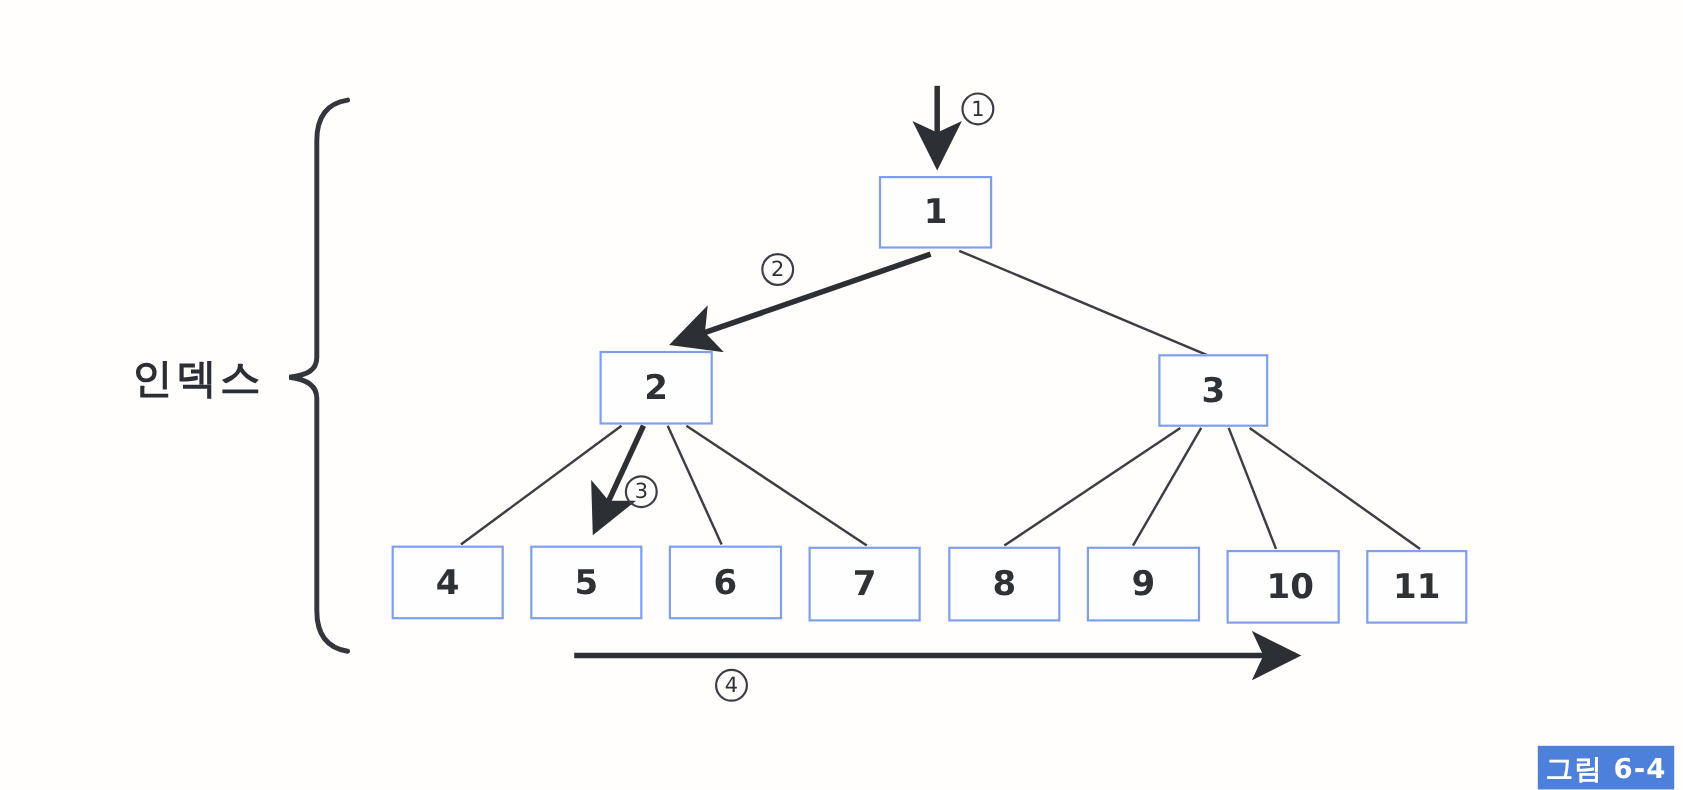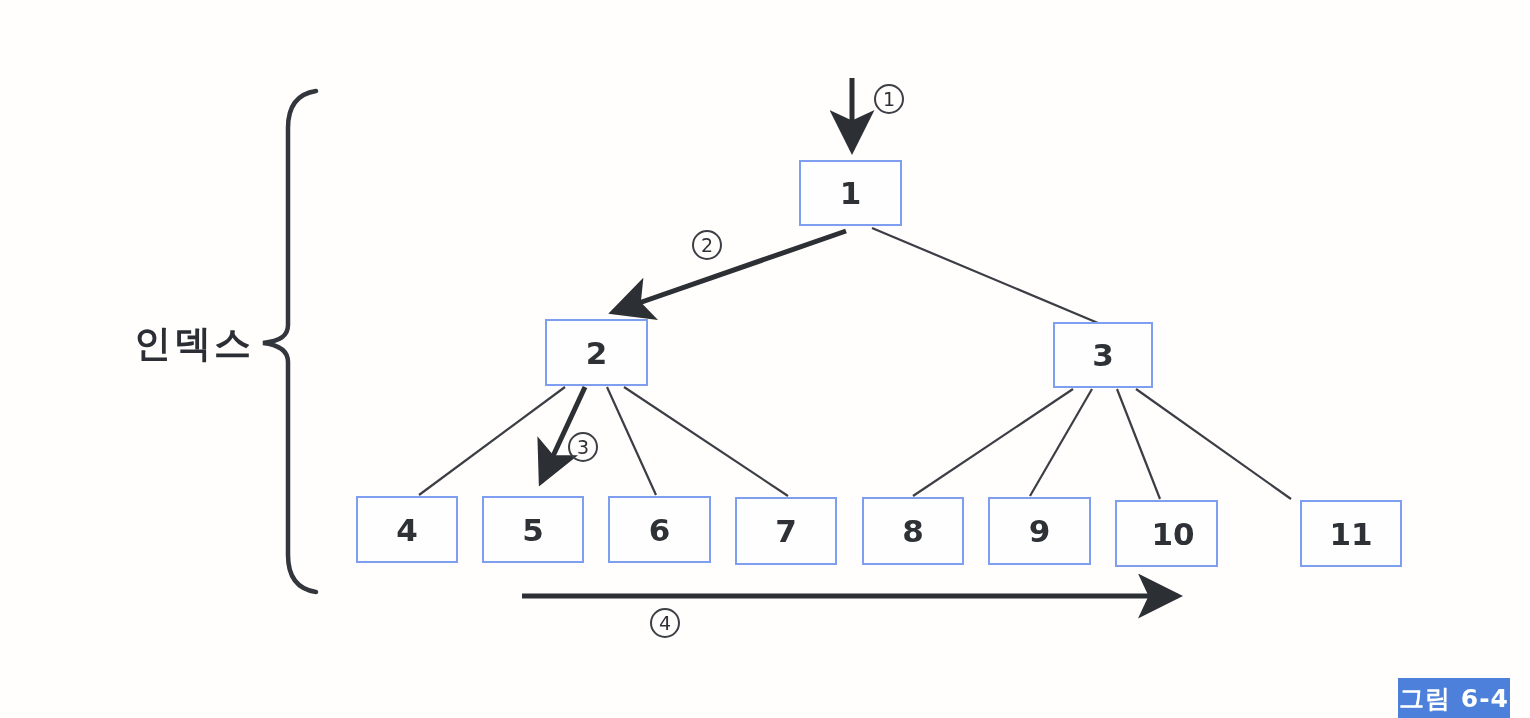--- a/index.html
+++ b/index.html
@@ -25,25 +25,25 @@
     box-sizing:border-box;
   }
   .step{
     position:absolute;width:30px;height:30px;
     border:2px solid #3c3f45;border-radius:50%;
     display:flex;align-items:center;justify-content:center;
     font-size:19px;color:#2e3136;background:transparent;
     box-sizing:border-box;
   }
   .index-label{
-    position:absolute;left:134px;top:319px;
+    position:absolute;left:120px;top:319px;
     font-size:37px;font-weight:bold;color:#2b2e34;letter-spacing:3px;
   }
   .figure-badge{
-    position:absolute;left:1398px;top:678px;width:112px;height:40px;
+    position:absolute;left:1398px;top:678px;width:124px;height:40px;
     background:var(--badge-bg,#4c80da);color:var(--badge-text,#ffffff);
     display:flex;align-items:center;justify-content:center;
     font-size:25px;font-weight:bold;letter-spacing:1px;
   }
 </style>
 </head>
 <body>
 
 <div class="stage">
 
@@ -77,21 +77,21 @@
   <div class="node" style="left:799px;top:160px;width:103px;height:66px;">1</div>
   <div class="node" style="left:545px;top:319px;width:103px;height:67px;">2</div>
   <div class="node" style="left:1053px;top:322px;width:100px;height:66px;">3</div>
   <div class="node" style="left:356px;top:496px;width:102px;height:67px;">4</div>
   <div class="node" style="left:482px;top:496px;width:102px;height:67px;">5</div>
   <div class="node" style="left:608px;top:496px;width:103px;height:67px;">6</div>
   <div class="node" style="left:735px;top:497px;width:102px;height:68px;">7</div>
   <div class="node" style="left:862px;top:497px;width:102px;height:68px;">8</div>
   <div class="node" style="left:988px;top:497px;width:103px;height:68px;">9</div>
   <div class="node" style="left:1115px;top:500px;width:103px;height:67px;padding-left:13px;">10</div>
-  <div class="node" style="left:1300px;top:500px;width:102px;height:67px;">11</div>
+  <div class="node" style="left:1242px;top:500px;width:92px;height:67px;">11</div>
 
   <div class="step" style="left:874px;top:84px;">1</div>
   <div class="step" style="left:692px;top:230px;">2</div>
   <div class="step" style="left:568px;top:432px;">3</div>
   <div class="step" style="left:650px;top:608px;">4</div>
 
   <div class="figure-badge">그림 6-4</div>
 
 </div>
 

